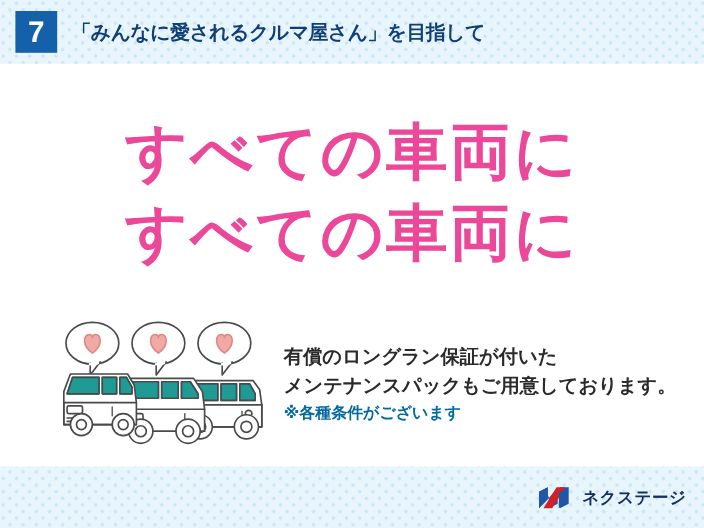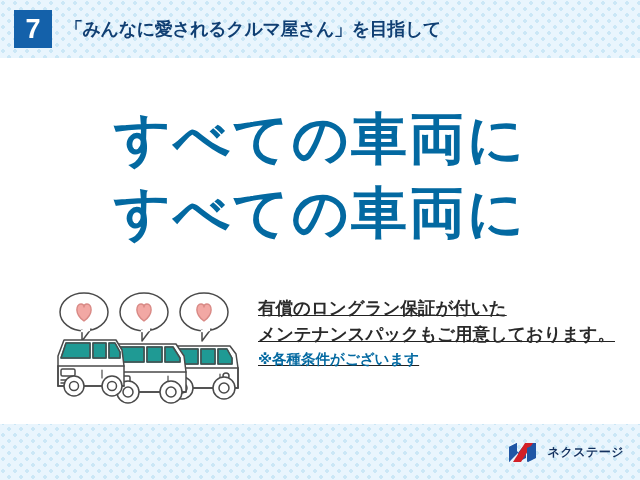--- a/index.html
+++ b/index.html
@@ -74,21 +74,21 @@
     background: #ffffff;
   }
 
   
   .headline {
     position: absolute;
     left: 0;
     top: 44px;
     width: 640px;
     text-align: center;
-    color: #0369a1;
+    color: #ec4899;
     font-weight: bold;
     font-family: "DejaVu Sans", "Liberation Sans", sans-serif;
     letter-spacing: 2px;
   }
   .headline-line {
     display: block;
     font-size: 56px;
     line-height: 74px;
     white-space: nowrap;
   }
@@ -106,24 +106,23 @@
     box-sizing: border-box;
   }
   .cars-illustration {
     flex: none;
     width: 192px;
     height: 122px;
     margin-top: 2px;
   }
   .copy-block {
     margin-left: 14px;
-    margin-top: 9px;
+    margin-top: 26px;
     color: #222222;
     font-family: "DejaVu Sans", "Liberation Sans", sans-serif;
-    text-decoration: underline;
   }
   .copy-line {
     display: block;
     font-size: 17.5px;
     line-height: 26px;
     white-space: nowrap;
     font-weight: bold;
     color: #2a2a2a;
   }
   .copy-note {
@@ -152,21 +151,21 @@
     display: flex;
     align-items: center;
   }
   .brand-mark {
     width: 32px;
     height: 23px;
     flex: none;
   }
   .brand-text {
     margin-left: 8px;
-    font-size: 12px;
+    font-size: 15px;
     font-weight: bold;
     color: #12305e;
     letter-spacing: 0.5px;
     font-family: "DejaVu Sans", "Liberation Sans", sans-serif;
   }
 </style>
 </head>
 <body>
 
 <div class="banner">

